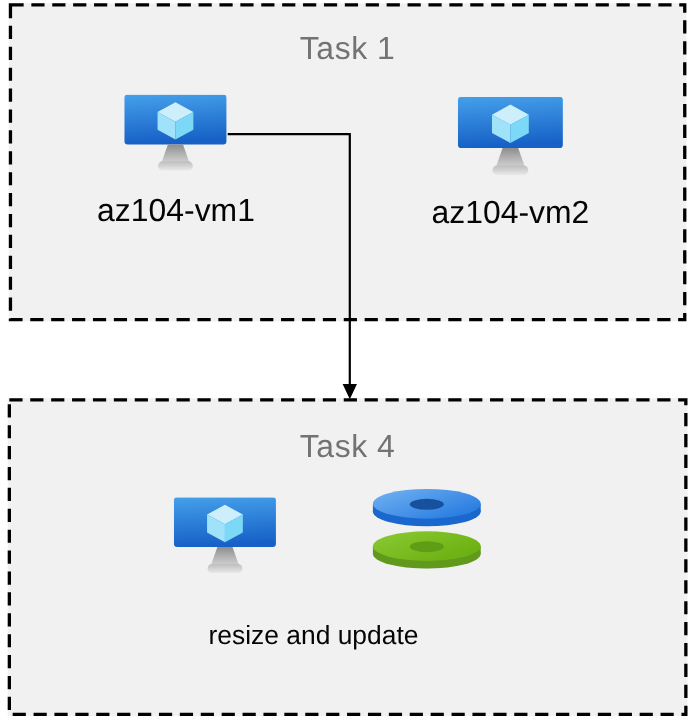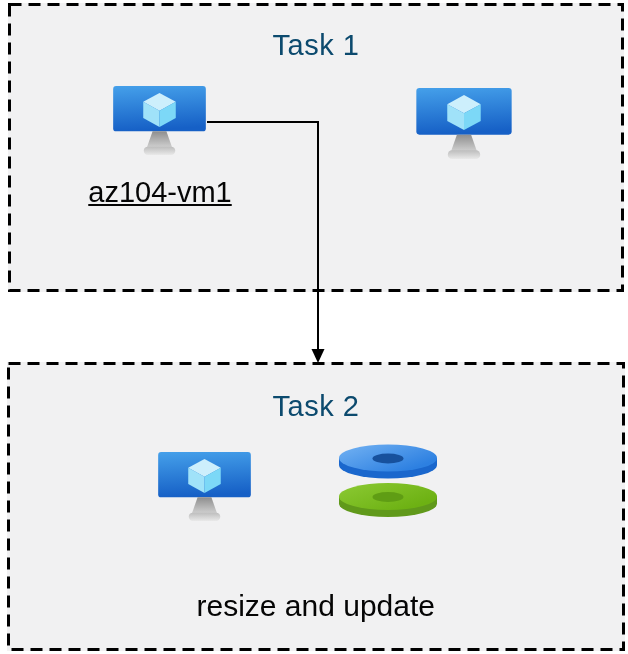--- a/index.html
+++ b/index.html
@@ -18,41 +18,41 @@
   }
   .box-task1 { left: 8px;  top: 3px;   width: 616px; height: 289px; }
   .box-task2 { left: 7px;  top: 362px; width: 618px; height: 289px; }
   .box-title {
     position: absolute;
     left: 0; top: 24px;
     width: 100%;
     text-align: center;
     font-size: 29px;
     line-height: 36px;
-    color: #0c4a6e;
+    color: #737373;
     letter-spacing: 0.5px;
   }
   .icon-abs { position: absolute; }
   .vm-label {
     position: absolute;
     width: 200px;
     text-align: center;
     font-size: 29px;
     line-height: 44px;
     color: #050505;
   }
-  .label-vm1 { left: 60px;  top: 170px; text-decoration: underline; }
+  .label-vm1 { left: 60px;  top: 170px; }
   .label-vm2 { left: 364px; top: 172px; }
   .caption {
     position: absolute;
     left: 135px;
-    top: 584px;
+    top: 556px;
     width: 300px;
-    text-align: right;
-    font-size: 30px;
+    text-align: center;
+    font-size: 24px;
     line-height: 44px;
     color: #050505;
   }
   .overlay {
     position: absolute;
     left: 0; top: 0;
     width: 628px; height: 654px;
     pointer-events: none;
   }
   .defs-holder { position: absolute; width: 0; height: 0; overflow: hidden; }
@@ -115,24 +115,25 @@
     <use href="#sym-vm"></use>
   </svg>
   <div class="vm-label label-vm1">
     <div>az104-vm1</div>
   </div>
 
   <svg class="icon-abs" style="left:415px; top:88px;" width="98" height="72" viewBox="0 0 96 71">
     <use href="#sym-vm"></use>
   </svg>
   <div class="vm-label label-vm2">
+    <div>az104-vm2</div>
   </div>
 
   <div class="box box-task2">
-    <div class="box-title" style="top:26px;">Task 2</div>
+    <div class="box-title" style="top:26px;">Task 4</div>
   </div>
 
   <svg class="icon-abs" style="left:157px; top:452px;" width="95" height="70" viewBox="0 0 96 71">
     <use href="#sym-vm"></use>
   </svg>
 
   <svg class="icon-abs" style="left:338px; top:444px;" width="100" height="73" viewBox="0 0 100 73">
     <use href="#sym-disks"></use>
   </svg>
 

